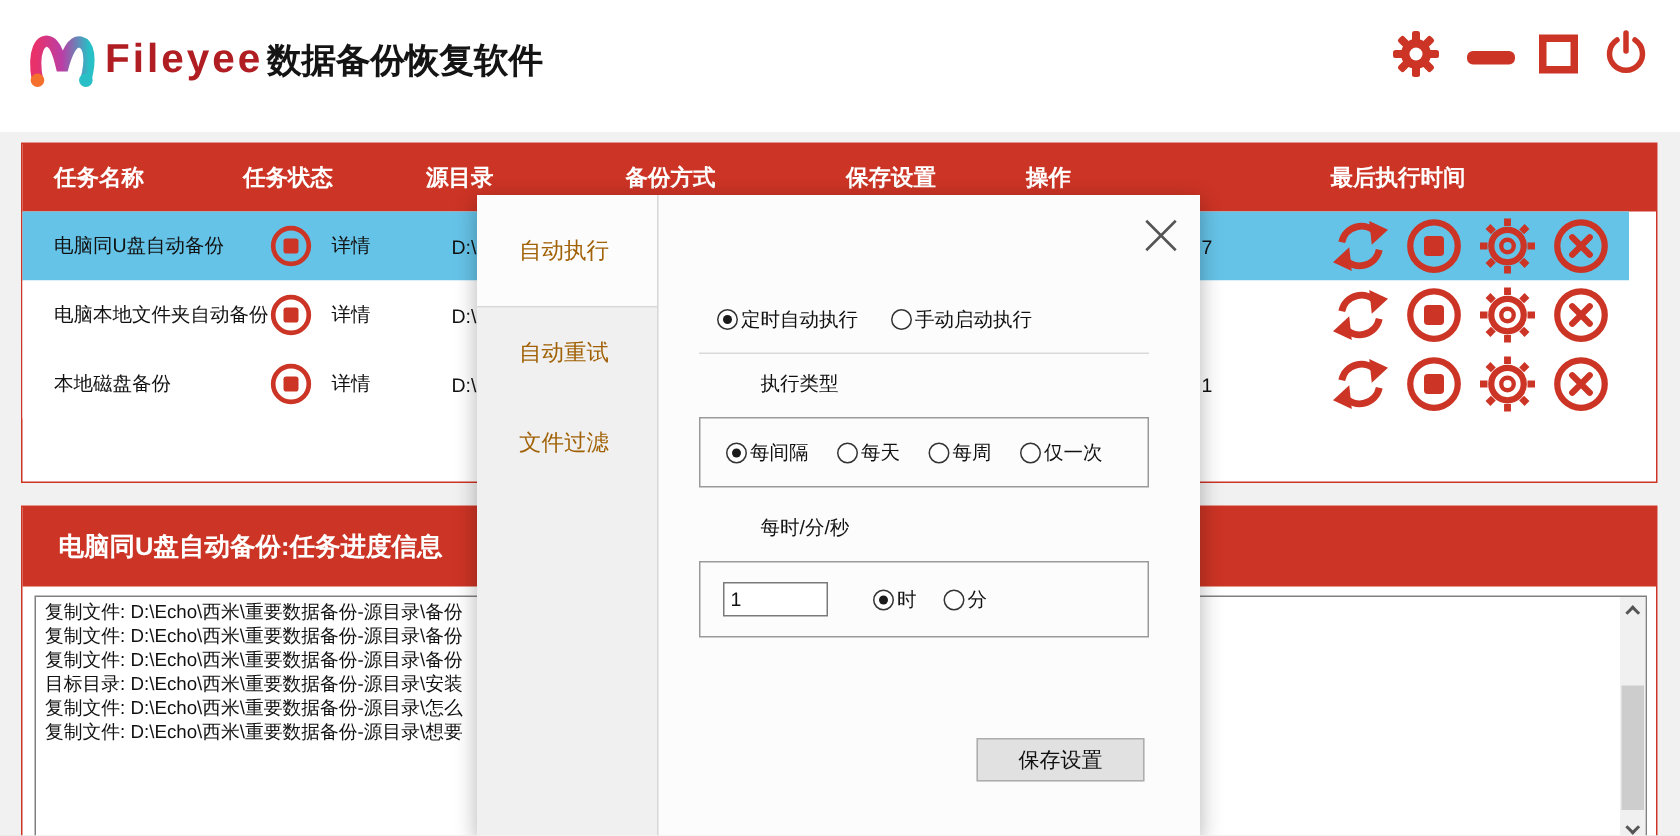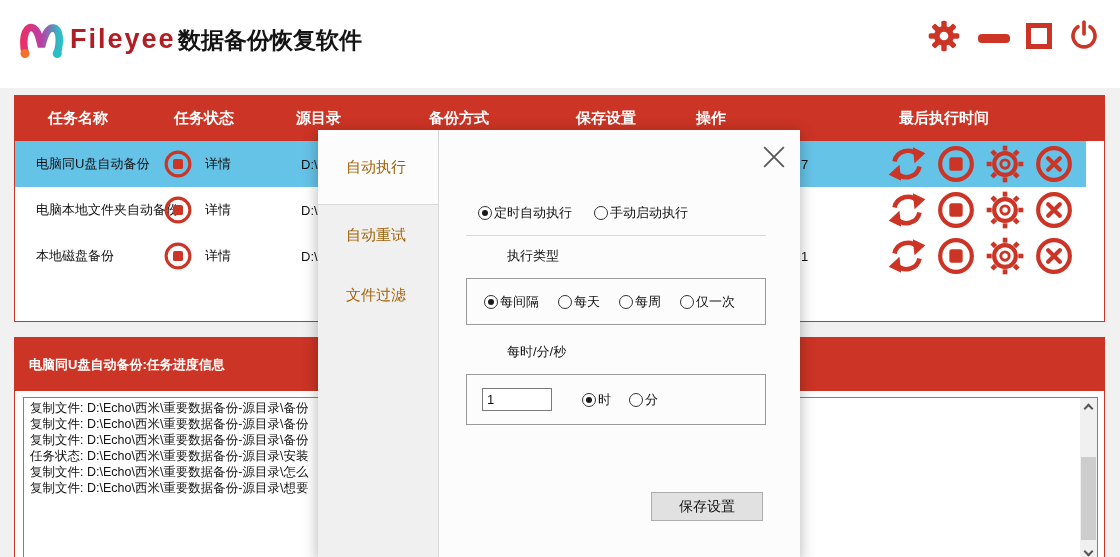--- a/index.html
+++ b/index.html
@@ -17,34 +17,34 @@
   .btn-max{left:1026px;top:23px;width:26px;height:26px;border:5px solid #cc3425;}
   .btn-power{left:1068px;top:20px;width:32px;height:32px;}
 
   
   .content-bg{position:absolute;left:0;top:88px;right:0;bottom:0;background:#f1f1f1;}
 
   
   .task-panel{position:absolute;left:14px;top:95px;width:1091px;height:227px;background:#fff;border:1px solid #cc3425;}
   .tgrid{display:grid;grid-template-columns:126px 122px 133px 147px 120px 203px 1fr;align-items:center;}
   .t-header{height:45px;background:#cc3425;color:#fff;font-size:15px;font-weight:bold;}
-  .t-header>div{padding-left:33px;white-space:nowrap;}
+  .t-header>div{padding-left:21px;white-space:nowrap;}
   .t-row{height:46px;position:relative;width:1071px;background:#fff;}
   .t-row.selected{background:#66c3e8;}
   .c-name{padding-left:21px;font-size:13px;color:#111;white-space:nowrap;overflow:visible;}
-  .c-status{display:flex;align-items:center;gap:12px;padding-left:22px;}
+  .c-status{display:flex;align-items:center;gap:12px;padding-left:22px;justify-content:center;}
   .c-status .detail{font-size:13px;color:#111;cursor:pointer;}
   .c-source{padding-left:38px;font-size:13px;color:#111;}
   .c-timefrag{position:absolute;left:786px;top:0;height:100%;display:flex;align-items:center;font-size:13px;color:#111;}
   .c-actions{display:flex;gap:9px;padding-left:21px;align-items:center;}
   .ic{color:#cc3425;display:block;}
 
   
   .progress-panel{position:absolute;left:14px;top:337px;width:1091px;height:226px;background:#fff;border:1px solid #cc3425;}
-  .p-title{height:53px;background:#cc3425;color:#fff;font-size:13px;font-weight:bold;display:flex;align-items:center;padding-left:14px;}
+  .p-title{height:53px;background:#cc3425;color:#fff;font-size:17px;font-weight:bold;display:flex;align-items:center;padding-left:24px;}
   .logbox{position:absolute;left:8px;top:59px;width:1075px;height:170px;border:1px solid #808080;background:#fff;overflow:hidden;}
   .loglines{padding:3px 24px 0 6px;font-size:12.5px;color:#111;line-height:15.9px;}
   .loglines>div{white-space:nowrap;overflow:hidden;}
   .sb{position:absolute;right:0;top:0;bottom:0;width:17px;background:#f0f0f0;}
   .sb-btn{position:absolute;left:0;width:17px;height:17px;display:flex;align-items:center;justify-content:center;}
   .chev{width:7px;height:7px;border-left:2px solid #555;border-top:2px solid #555;}
   .chev.up{transform:rotate(45deg);margin-top:3px;}
   .chev.down{transform:rotate(-135deg);margin-bottom:3px;}
   .sb-thumb{position:absolute;left:1px;top:59px;width:15px;height:83px;background:#cdcdcd;}
 
@@ -254,21 +254,21 @@
     </div>
   </div>
 
   <div class="progress-panel">
     <div class="p-title">电脑同U盘自动备份:任务进度信息</div>
     <div class="logbox">
       <div class="loglines">
         <div>复制文件: D:\Echo\西米\重要数据备份-源目录\备份</div>
         <div>复制文件: D:\Echo\西米\重要数据备份-源目录\备份</div>
         <div>复制文件: D:\Echo\西米\重要数据备份-源目录\备份</div>
-        <div>任务状态: D:\Echo\西米\重要数据备份-源目录\安装</div>
+        <div>目标目录: D:\Echo\西米\重要数据备份-源目录\安装</div>
         <div>复制文件: D:\Echo\西米\重要数据备份-源目录\怎么</div>
         <div>复制文件: D:\Echo\西米\重要数据备份-源目录\想要</div>
       </div>
       <div class="sb">
         <div class="sb-btn" style="top:0">
             <div class="chev up"></div>
           </div>
         <div class="sb-thumb"></div>
         <div class="sb-btn" style="top:146px">
             <div class="chev down"></div>

